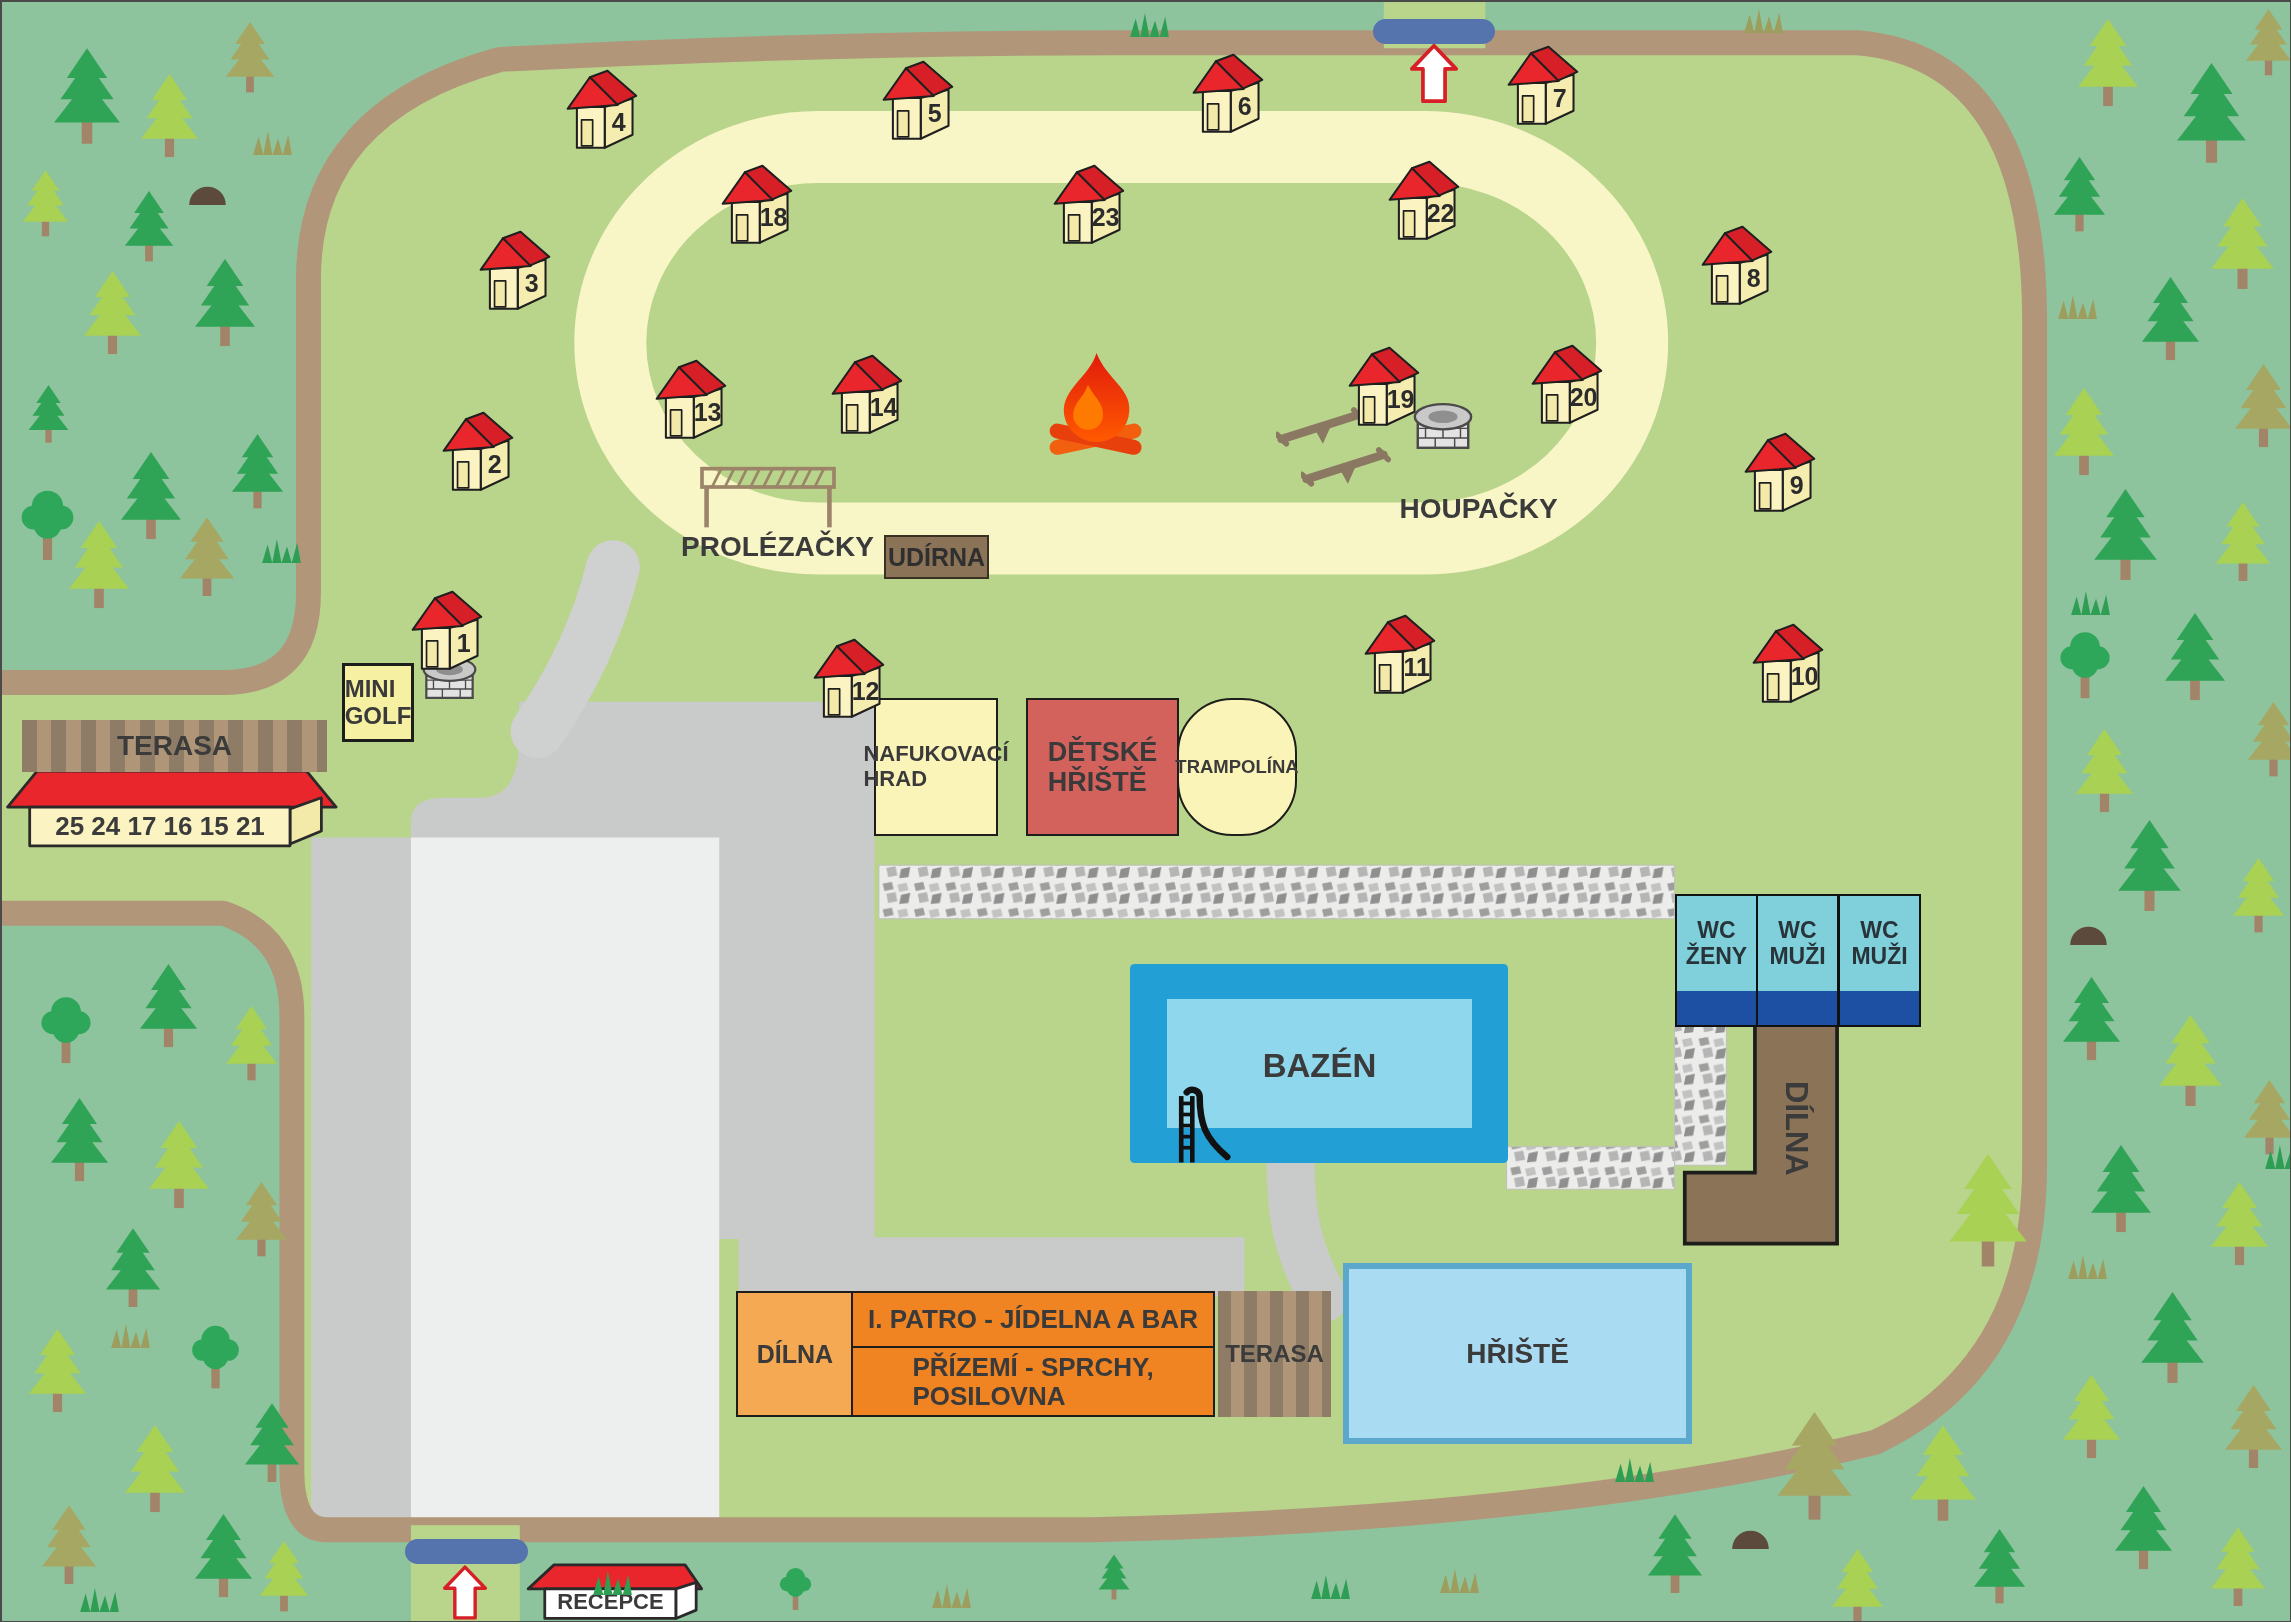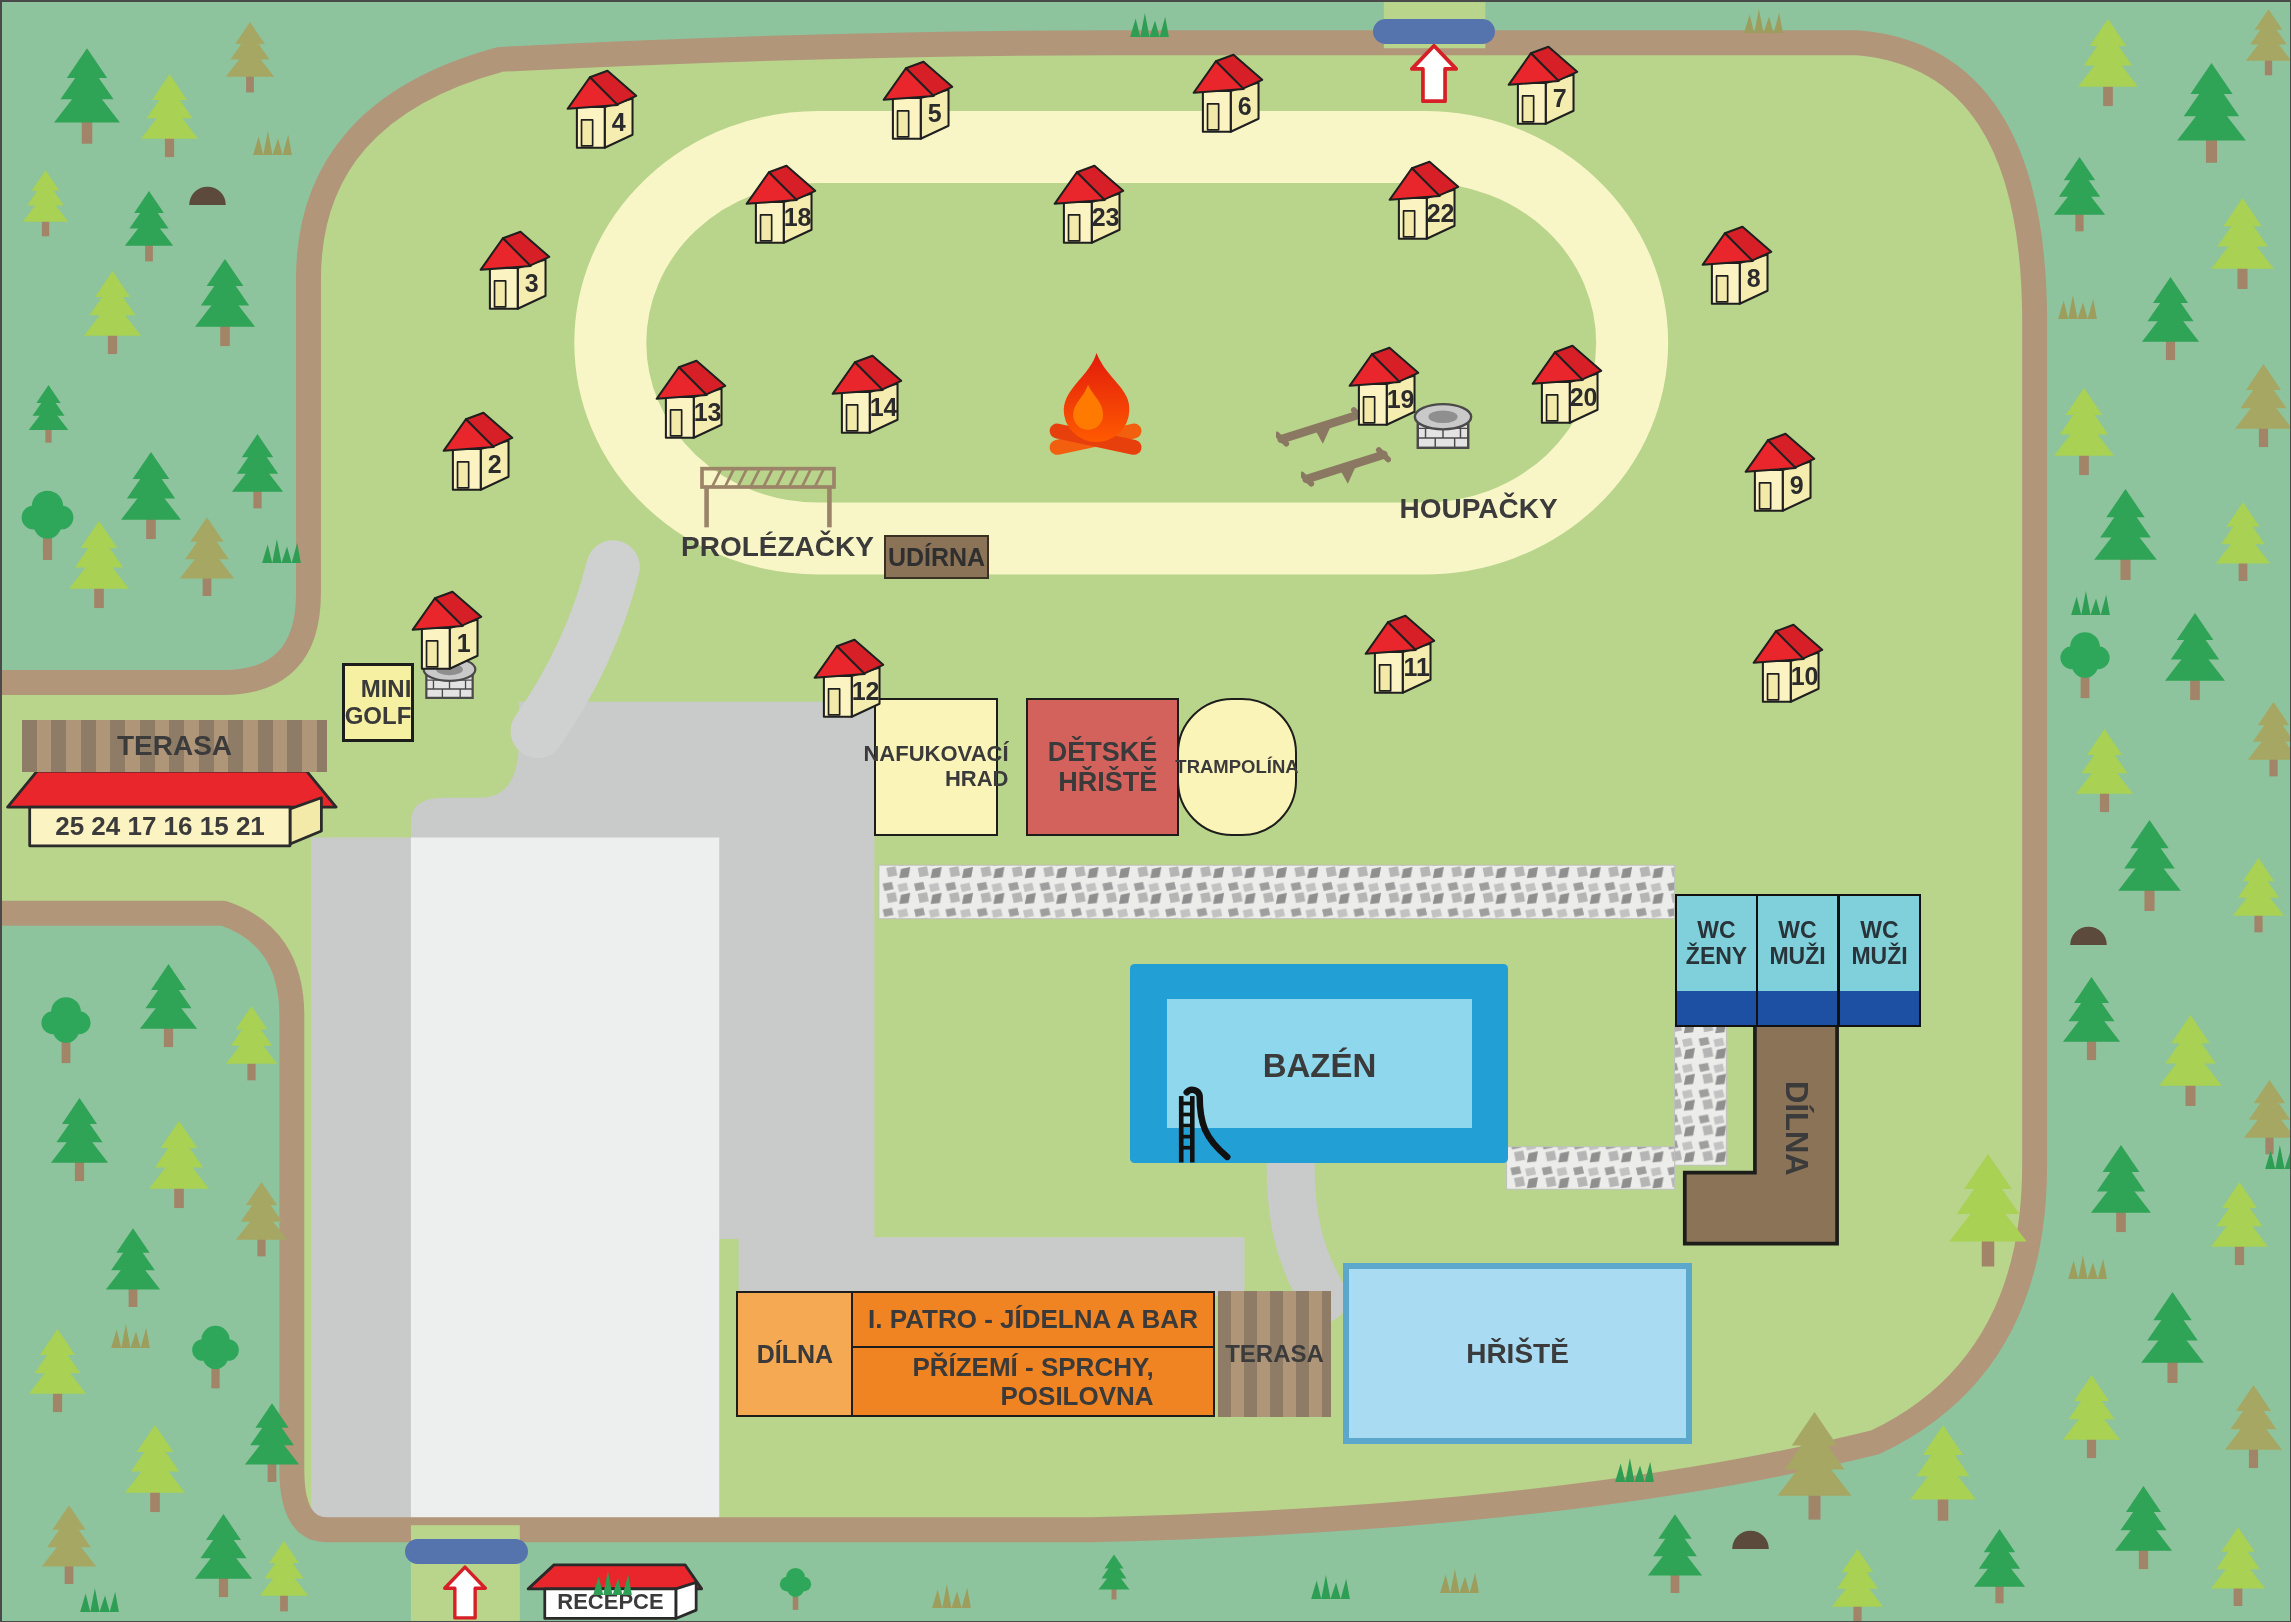--- a/index.html
+++ b/index.html
@@ -9,21 +9,21 @@
   .abs{position:absolute;}
   #base{position:absolute;left:0;top:0;z-index:1;}
   .layer{position:absolute;left:0;top:0;width:100%;height:100%;}
   #layer-decor{z-index:20;}
   #layer-labels{z-index:30;}
   #layer-trees{z-index:40;}
   #layer-cabins{z-index:50;}
   .lbl{position:absolute;color:#3b3b3b;font-weight:bold;text-align:center;
        white-space:pre-line;line-height:1.12;}
   .box{position:absolute;border:2.8px solid #1d1d1b;box-sizing:border-box;
-       display:flex;align-items:center;justify-content:center;text-align:right;
+       display:flex;align-items:center;justify-content:center;text-align:left;
        color:#3a3a3a;font-weight:bold;white-space:pre-line;line-height:1.12;}
   .deck{position:absolute;background:repeating-linear-gradient(90deg,#8e7c66 0 14.8px,#af9678 14.8px 29.5px);
         display:flex;align-items:center;justify-content:center;color:#3b3b3b;font-weight:bold;}
   .pool-outer{position:absolute;background:#22a0d6;border-radius:4.6px;}
   .pool-inner{position:absolute;background:#8ed7ec;}
   .wc-cell{position:absolute;border:2.8px solid #111;box-sizing:border-box;
            display:flex;flex-direction:column;}
   .wc-top{flex:1;background:#7fd0da;display:flex;align-items:center;justify-content:center;
           text-align:center;font-weight:bold;color:#28343a;white-space:pre-line;line-height:1.1;}
   .wc-bot{height:34px;background:#1d4fa3;}
@@ -883,21 +883,21 @@
       <div class="cabin" style="left: 1502px; top: 42px;"><svg viewBox="0 0 80 96" width="76" height="89">
       <g stroke="#1f1f1f" stroke-width="2.2" stroke-linejoin="round">
         <polygon points="44,42 74,33 74,72 44,86" fill="#f5ecb0"></polygon>
         <rect x="14" y="42" width="30" height="44" fill="#fbf3c2"></rect>
         <polygon points="28,10 47,3 78,30 56,40" fill="#d61f26"></polygon>
         <polygon points="4,44 28,10 58,40" fill="#e8262b"></polygon>
         <rect x="19" y="56" width="12" height="28" fill="#f3e9a8" stroke-width="1.8"></rect>
       </g>
       <text class="cn" x="59" y="68" text-anchor="middle">7</text>
     </svg></div>
-      <div class="cabin" style="left: 740px; top: 161px; text-decoration: underline;"><svg viewBox="0 0 80 96" width="76" height="89">
+      <div class="cabin" style="left: 716px; top: 161px; text-decoration: underline;"><svg viewBox="0 0 80 96" width="76" height="89">
       <g stroke="#1f1f1f" stroke-width="2.2" stroke-linejoin="round">
         <polygon points="44,42 74,33 74,72 44,86" fill="#f5ecb0"></polygon>
         <rect x="14" y="42" width="30" height="44" fill="#fbf3c2"></rect>
         <polygon points="28,10 47,3 78,30 56,40" fill="#d61f26"></polygon>
         <polygon points="4,44 28,10 58,40" fill="#e8262b"></polygon>
         <rect x="19" y="56" width="12" height="28" fill="#f3e9a8" stroke-width="1.8"></rect>
       </g>
       <text class="cn" x="59" y="68" text-anchor="middle">18</text>
     </svg></div>
       <div class="cabin" style="left: 1048px; top: 161px;"><svg viewBox="0 0 80 96" width="76" height="89">

